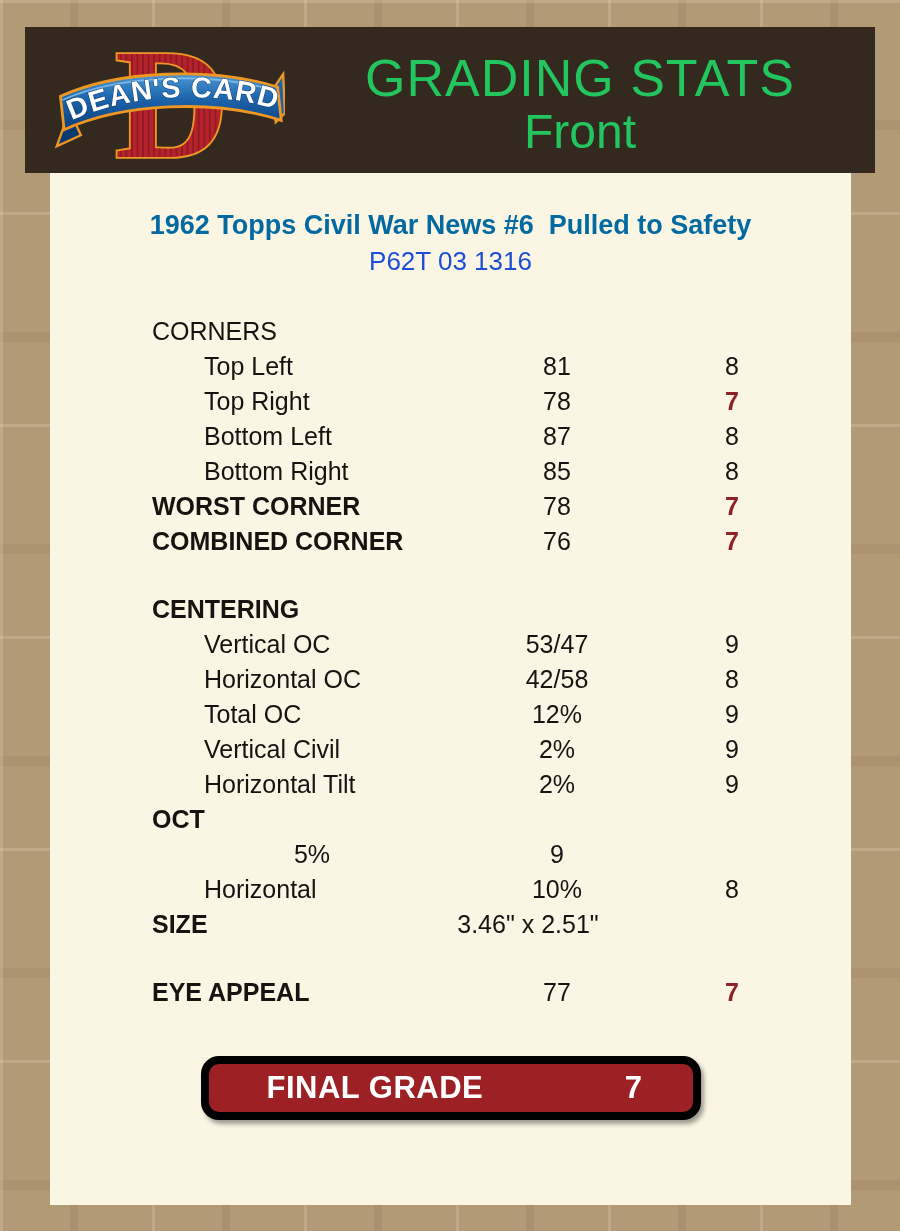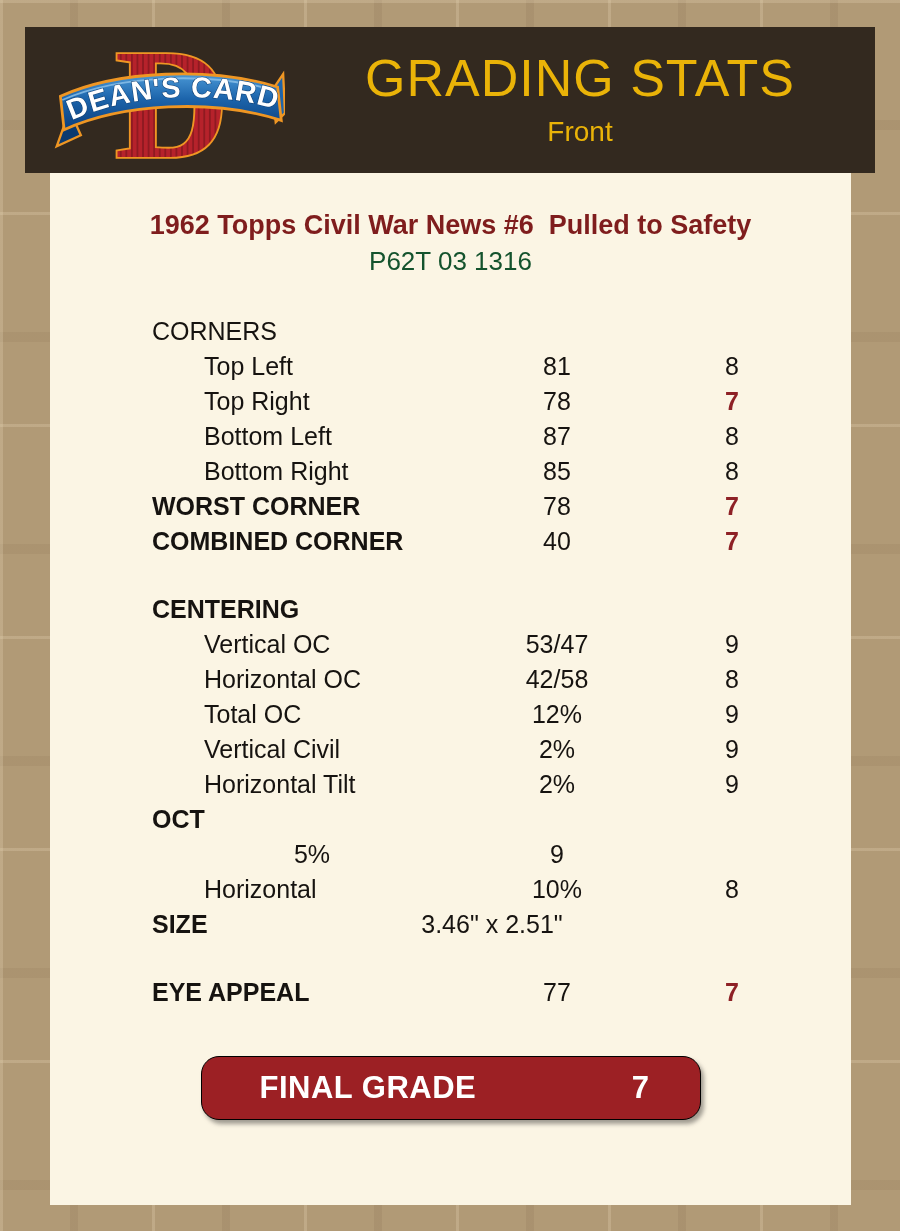--- a/index.html
+++ b/index.html
@@ -17,52 +17,52 @@
     background-size: 152px 212px, 152px 212px, 152px 212px, 152px 212px;
     background-position: 0 0, 0 0, 70px 90px, 40px 120px;
   }
 
   .header-band {
     position:absolute; left:25px; top:27px; width:850px; height:146px;
     background:#33291f; display:flex; align-items:center;
     padding-left:28px;
   }
   .logo-wrap { width:232px; height:138px; flex:0 0 auto; }
-  .header-titles { flex:1 1 auto; text-align:center; color:#eab308; padding-top:2px; }
+  .header-titles { flex:1 1 auto; text-align:center; color:#22c55e; padding-top:2px; }
   .header-title { font-size:52px; line-height:60px; font-weight:400; letter-spacing:1px; }
-  .header-subtitle { font-size:28px; line-height:47px; font-weight:400; }
+  .header-subtitle { font-size:48px; line-height:47px; font-weight:400; }
 
   .content {
     position:absolute; left:50px; top:173px; width:801px; height:1032px;
     background:#fbf5e4;
   }
   .card-title {
     margin-top:37px; text-align:center; font-size:27px; font-weight:bold;
-    color:#7f1d1d; white-space:pre;
-  }
-  .card-code { margin-top:5px; text-align:center; font-size:26px; color:#14532d; }
+    color:#0369a1; white-space:pre;
+  }
+  .card-code { margin-top:5px; text-align:center; font-size:26px; color:#1d4ed8; }
 
   .grading-table { margin-top:37px; margin-left:102px; width:670px; }
   .row {
     display:grid; grid-template-columns:320px 170px 180px;
     height:35px; align-items:center; font-size:25px; color:#161310;
   }
-  .row.wide { grid-template-columns:180px 320px 170px; }
+  .row.wide { grid-template-columns:180px 320px 170px;gap:36px; }
   .row.gap { margin-top:33px; }
   .row .label { text-align:left; }
   .row.indent .label { padding-left:52px; }
   .row.bold .label { font-weight:bold; }
   .row.cols-header span { font-weight:normal; }
   .row .value, .row .grade { text-align:center; }
   .row .grade.red { color:#8e2126; font-weight:bold; }
 
   .final-grade-btn {
     width:500px; height:64px; margin:46px auto 0;
     background:#9c2024;
-    border:1px solid #000000; border-radius:18px;
+    border:8px solid #000000; border-radius:18px;
     box-shadow:3px 4px 4px rgba(130,126,118,0.75);
     display:flex; align-items:center; justify-content:space-between;
     padding:0 50px 0 58px;
     color:#ffffff; font-size:31px; font-weight:bold; letter-spacing:0.5px;
     cursor:pointer;
   }
 </style>
 </head>
 <body>
 
@@ -131,21 +131,21 @@
           <span class="value">85</span>
           <span class="grade">8</span>
         </div>
         <div class="row bold">
           <span class="label">WORST CORNER</span>
           <span class="value">78</span>
           <span class="grade red">7</span>
         </div>
         <div class="row bold">
           <span class="label">COMBINED CORNER</span>
-          <span class="value">40</span>
+          <span class="value">76</span>
           <span class="grade red">7</span>
         </div>
         <div class="row bold gap">
           <span class="label">CENTERING</span>
           <span class="value"></span>
           <span class="grade"></span>
         </div>
         <div class="row indent">
           <span class="label">Vertical OC</span>
           <span class="value">53/47</span>

